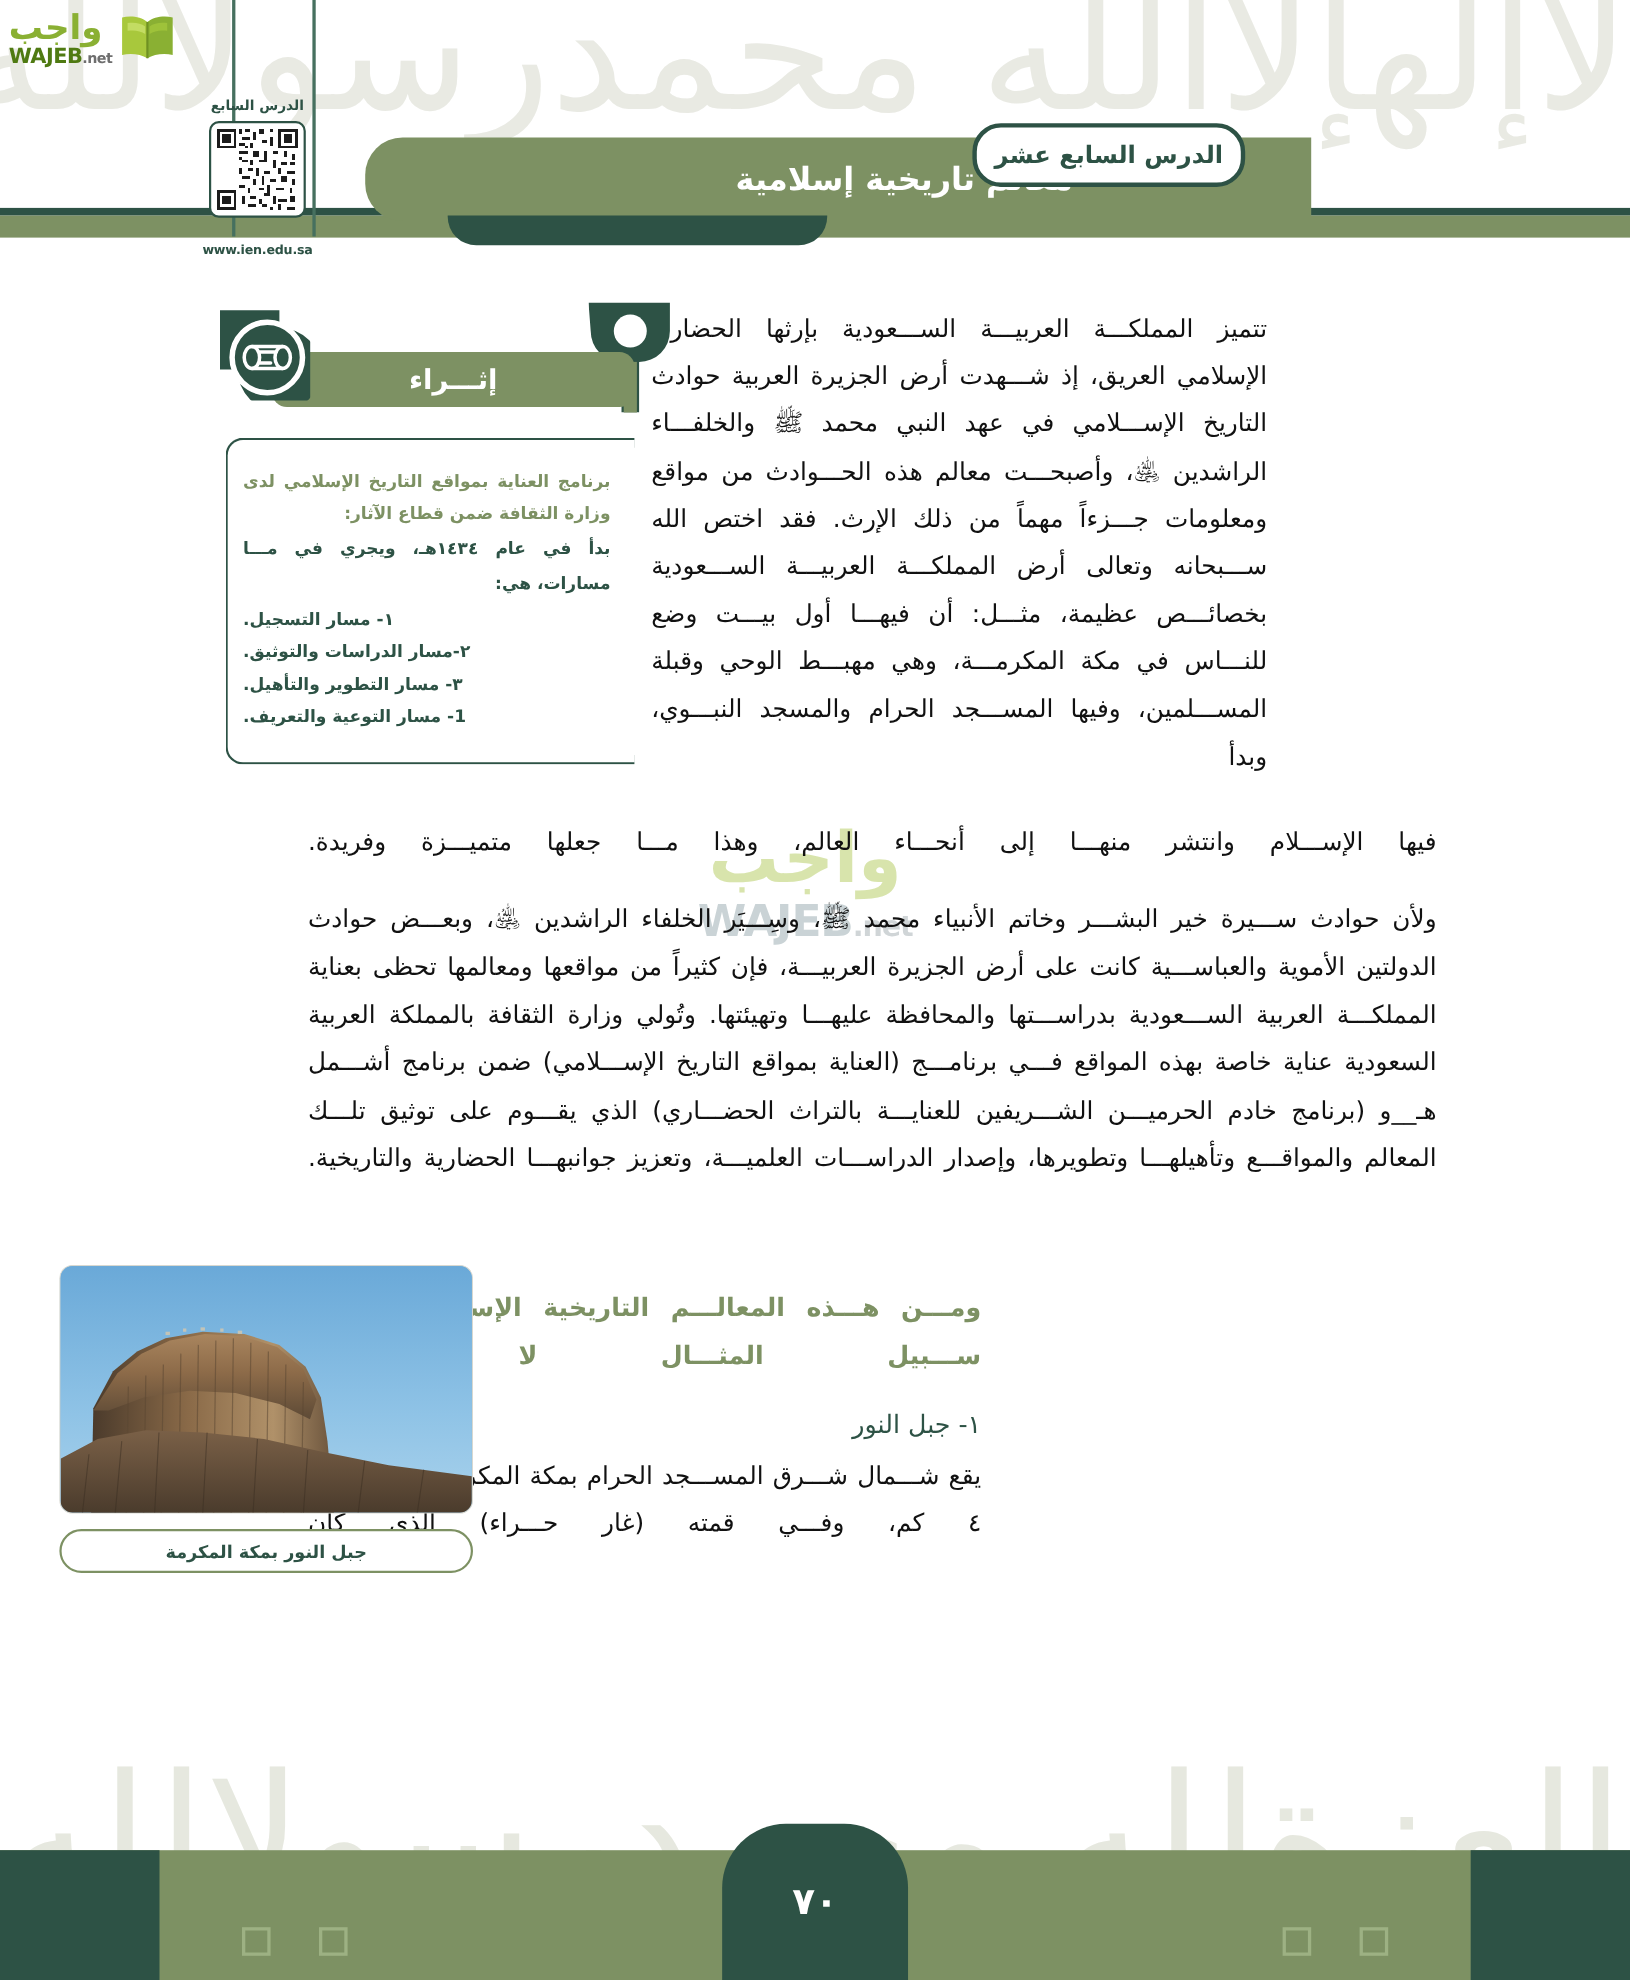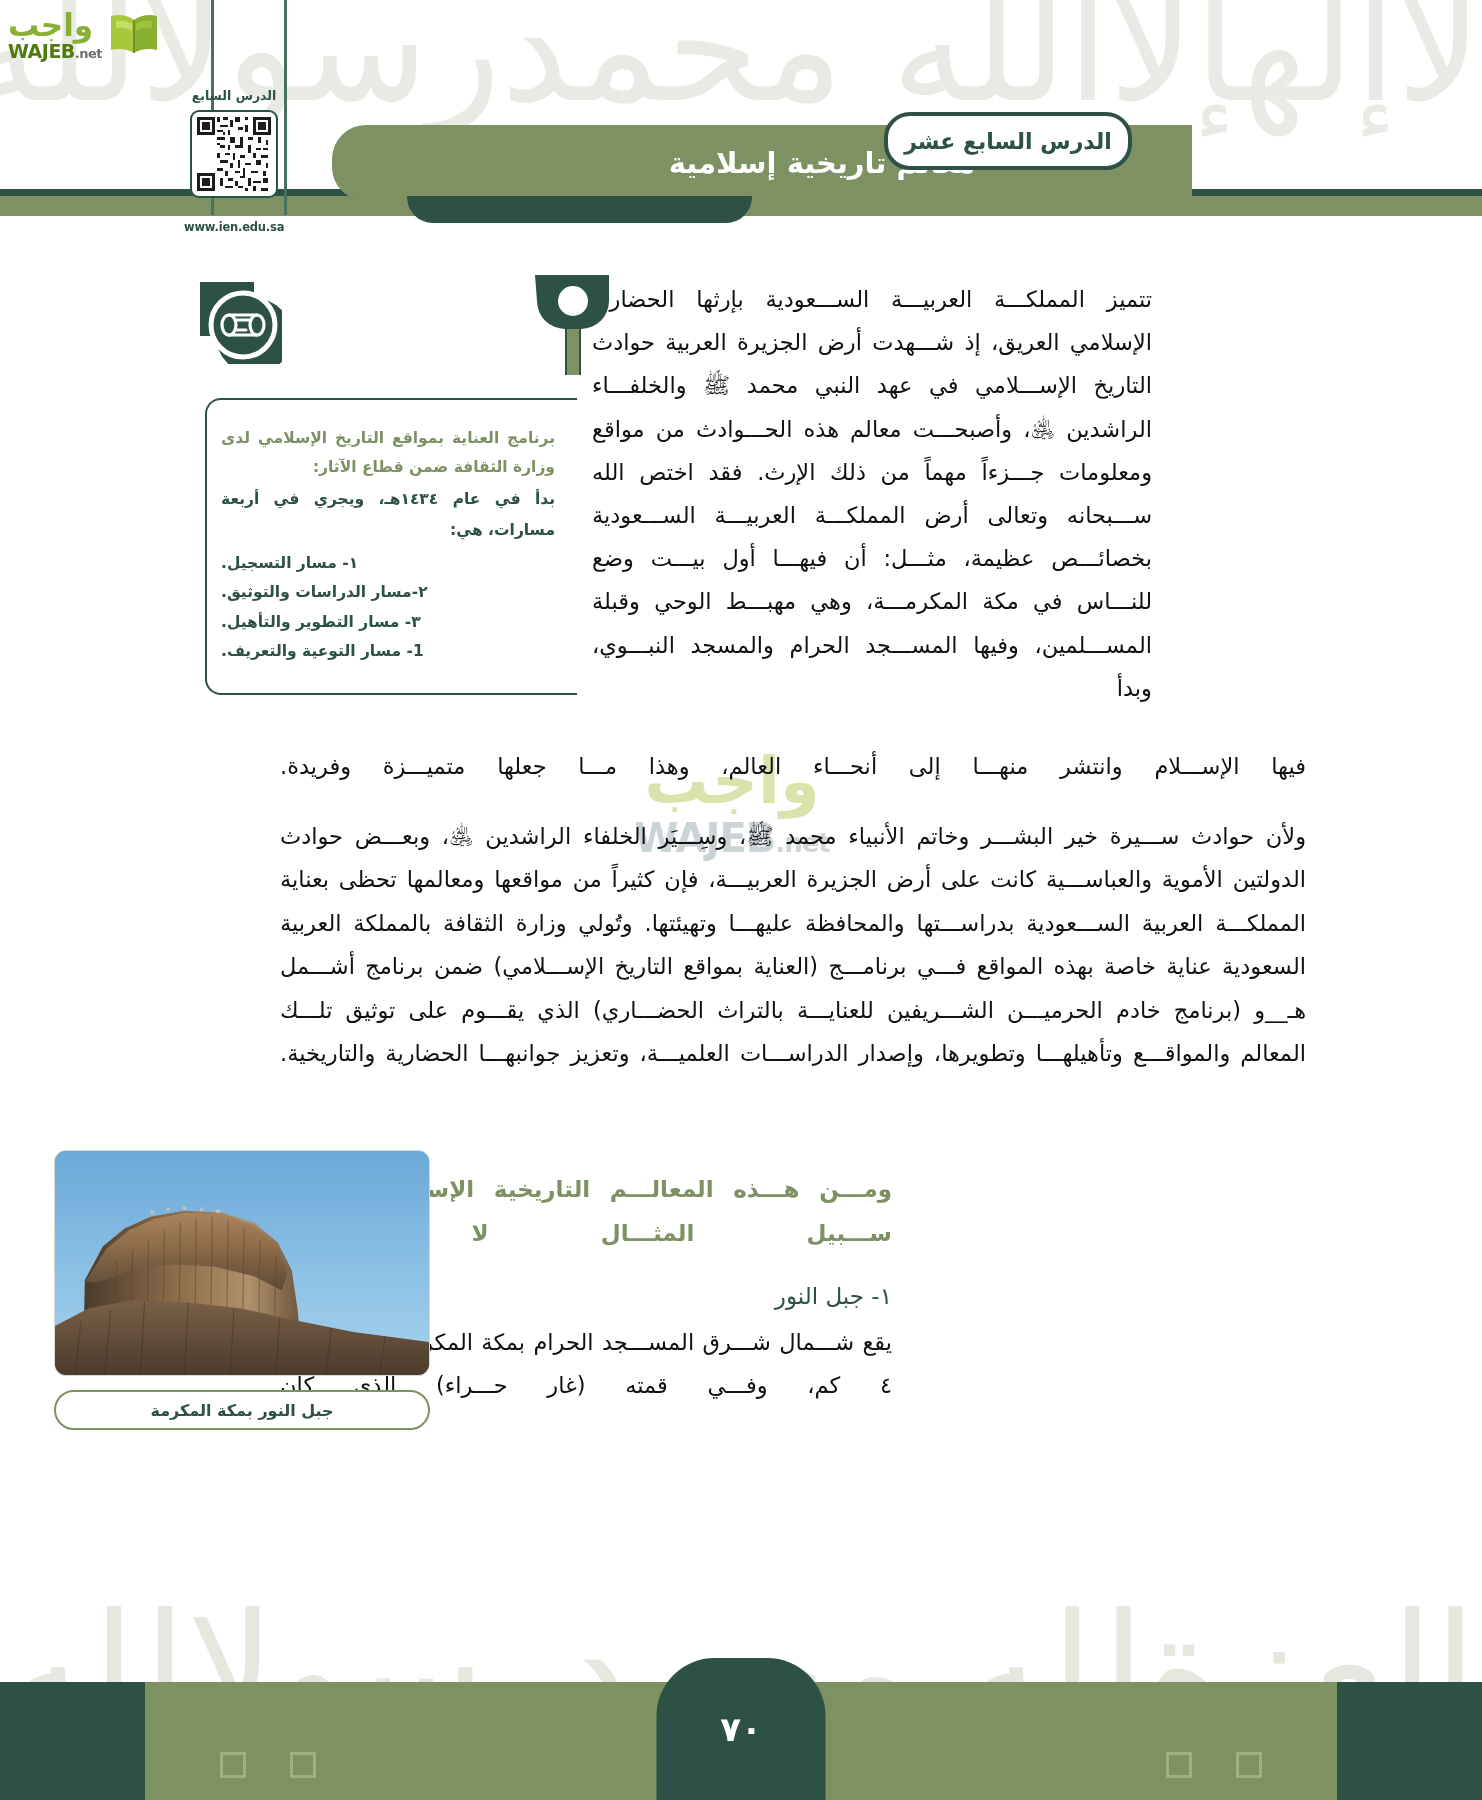--- a/index.html
+++ b/index.html
@@ -569,38 +569,41 @@
 <div class="title-tab-shadow"></div>
 <div class="lesson-title-bar">
   <span>معالم تاريخية إسلامية</span>
 </div>
 <div class="lesson-badge">
   <span>الدرس السابع عشر</span>
 </div>
 
 <div class="enrich-wrap">
   <div class="enrich-header">
+    <div class="eh-bar">
+      <span>إثـــراء</span>
+    </div>
     <div class="eh-badge">
       <svg width="86" height="86" viewBox="0 0 86 86">
         <path d="M4 4 L58 4 L58 20 A38 38 0 1 1 20 58 L4 58 Z" fill="#2d5245"></path>
         <circle cx="47" cy="47" r="32" fill="#2d5245" stroke="#ffffff" stroke-width="5"></circle>
         <g stroke="#ffffff" stroke-width="3.2" fill="none" stroke-linecap="round">
           <ellipse cx="33" cy="47" rx="7" ry="10"></ellipse>
           <ellipse cx="61" cy="47" rx="7" ry="10"></ellipse>
           <path d="M33 37 L61 37"></path>
           <path d="M33 57 L61 57"></path>
           <path d="M40 42 L55 42"></path>
           <path d="M40 52 L50 52"></path>
         </g>
       </svg>
     </div>
   </div>
   <div class="enrich-box">
     <div class="eb-intro">برنامج العناية بمواقع التاريخ الإسلامي لدى وزارة الثقافة ضمن قطاع الآثار:</div>
-    <div class="eb-body">بدأ في عام ١٤٣٤هـ، ويجري في أربعة مسارات، هي:</div>
+    <div class="eb-body">بدأ في عام ١٤٣٤هـ، ويجري في مـــا مسارات، هي:</div>
     <div class="eb-list">
       <div class="eb-item">١- مسار التسجيل.</div>
       <div class="eb-item">٢-مسار الدراسات والتوثيق.</div>
       <div class="eb-item">٣- مسار التطوير والتأهيل.</div>
       <div class="eb-item">1- مسار التوعية والتعريف.</div>
     </div>
   </div>
 </div>
 
 <div class="quote-mark">

